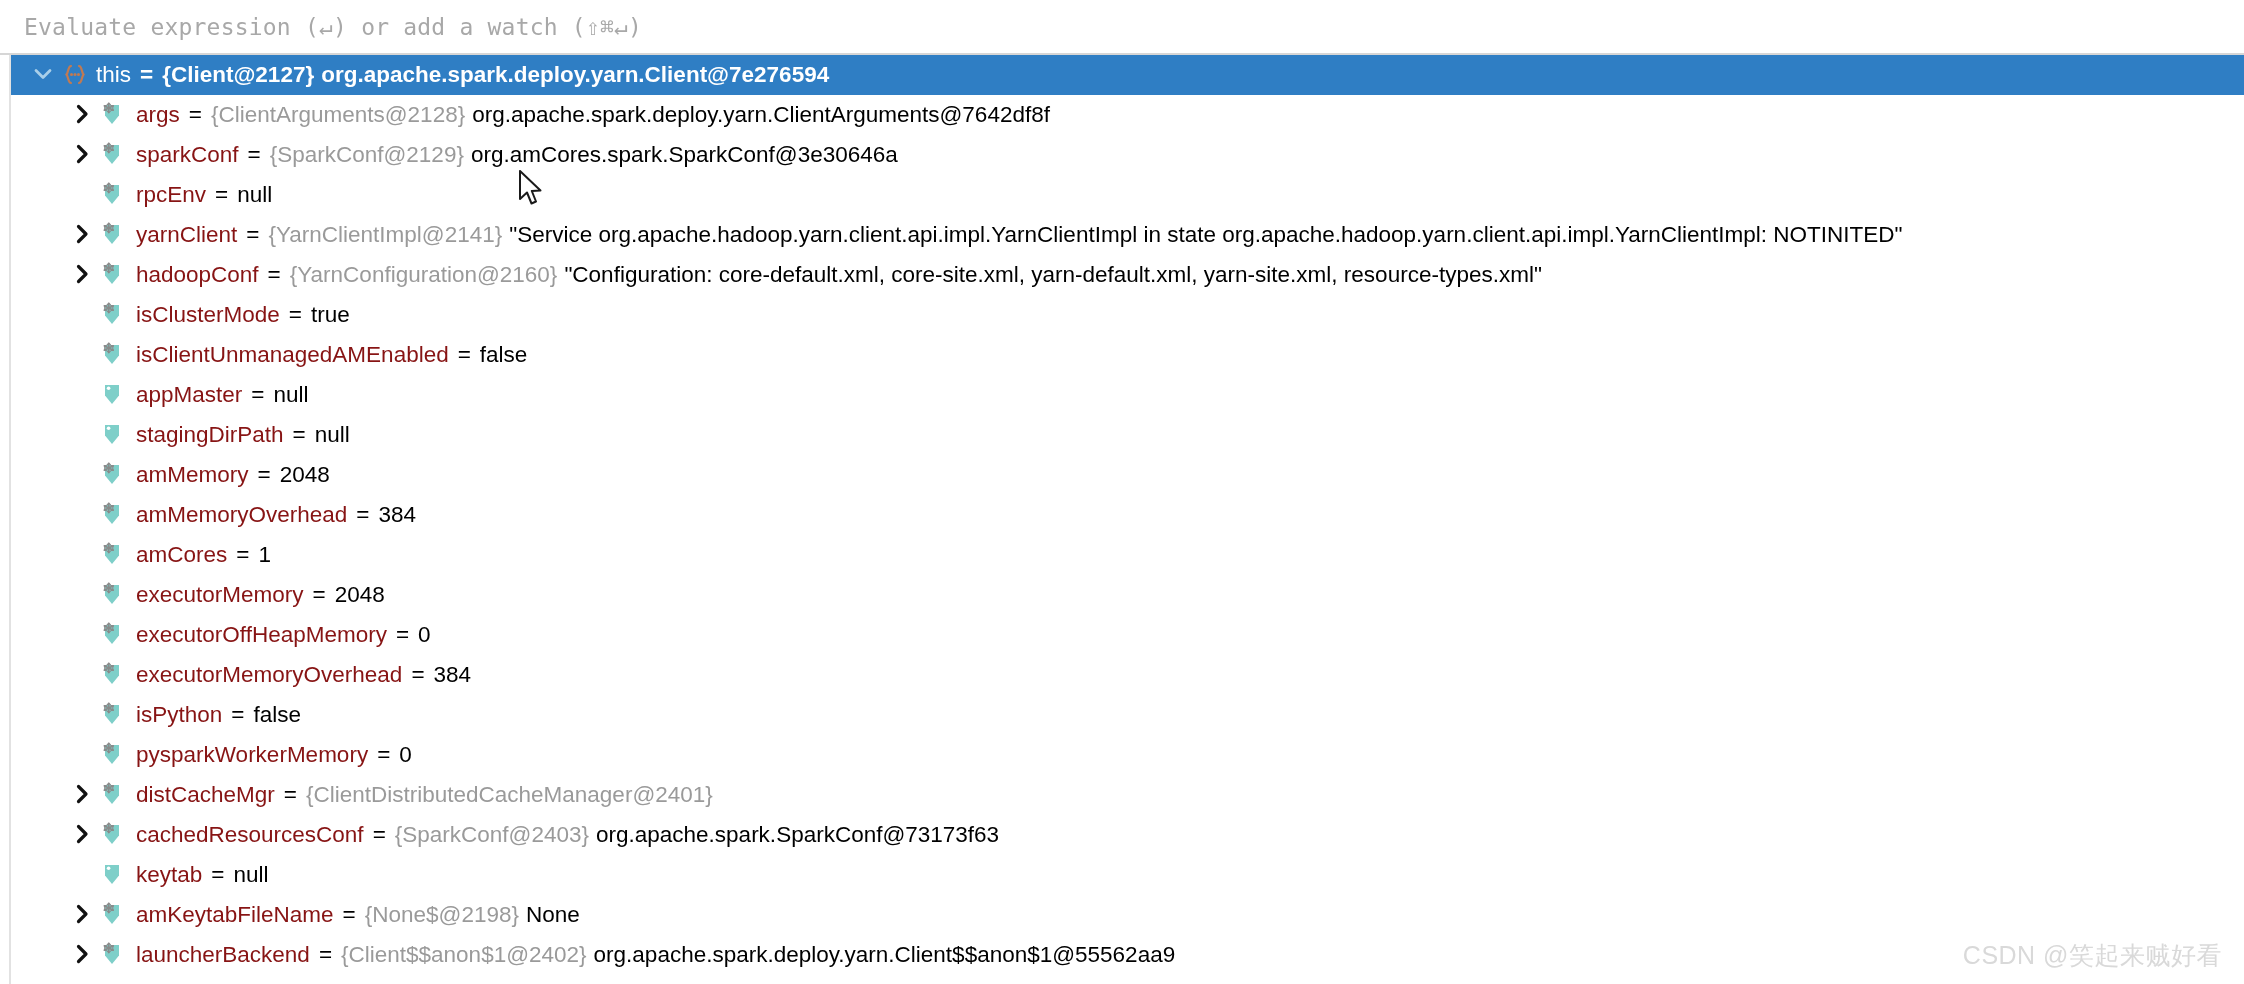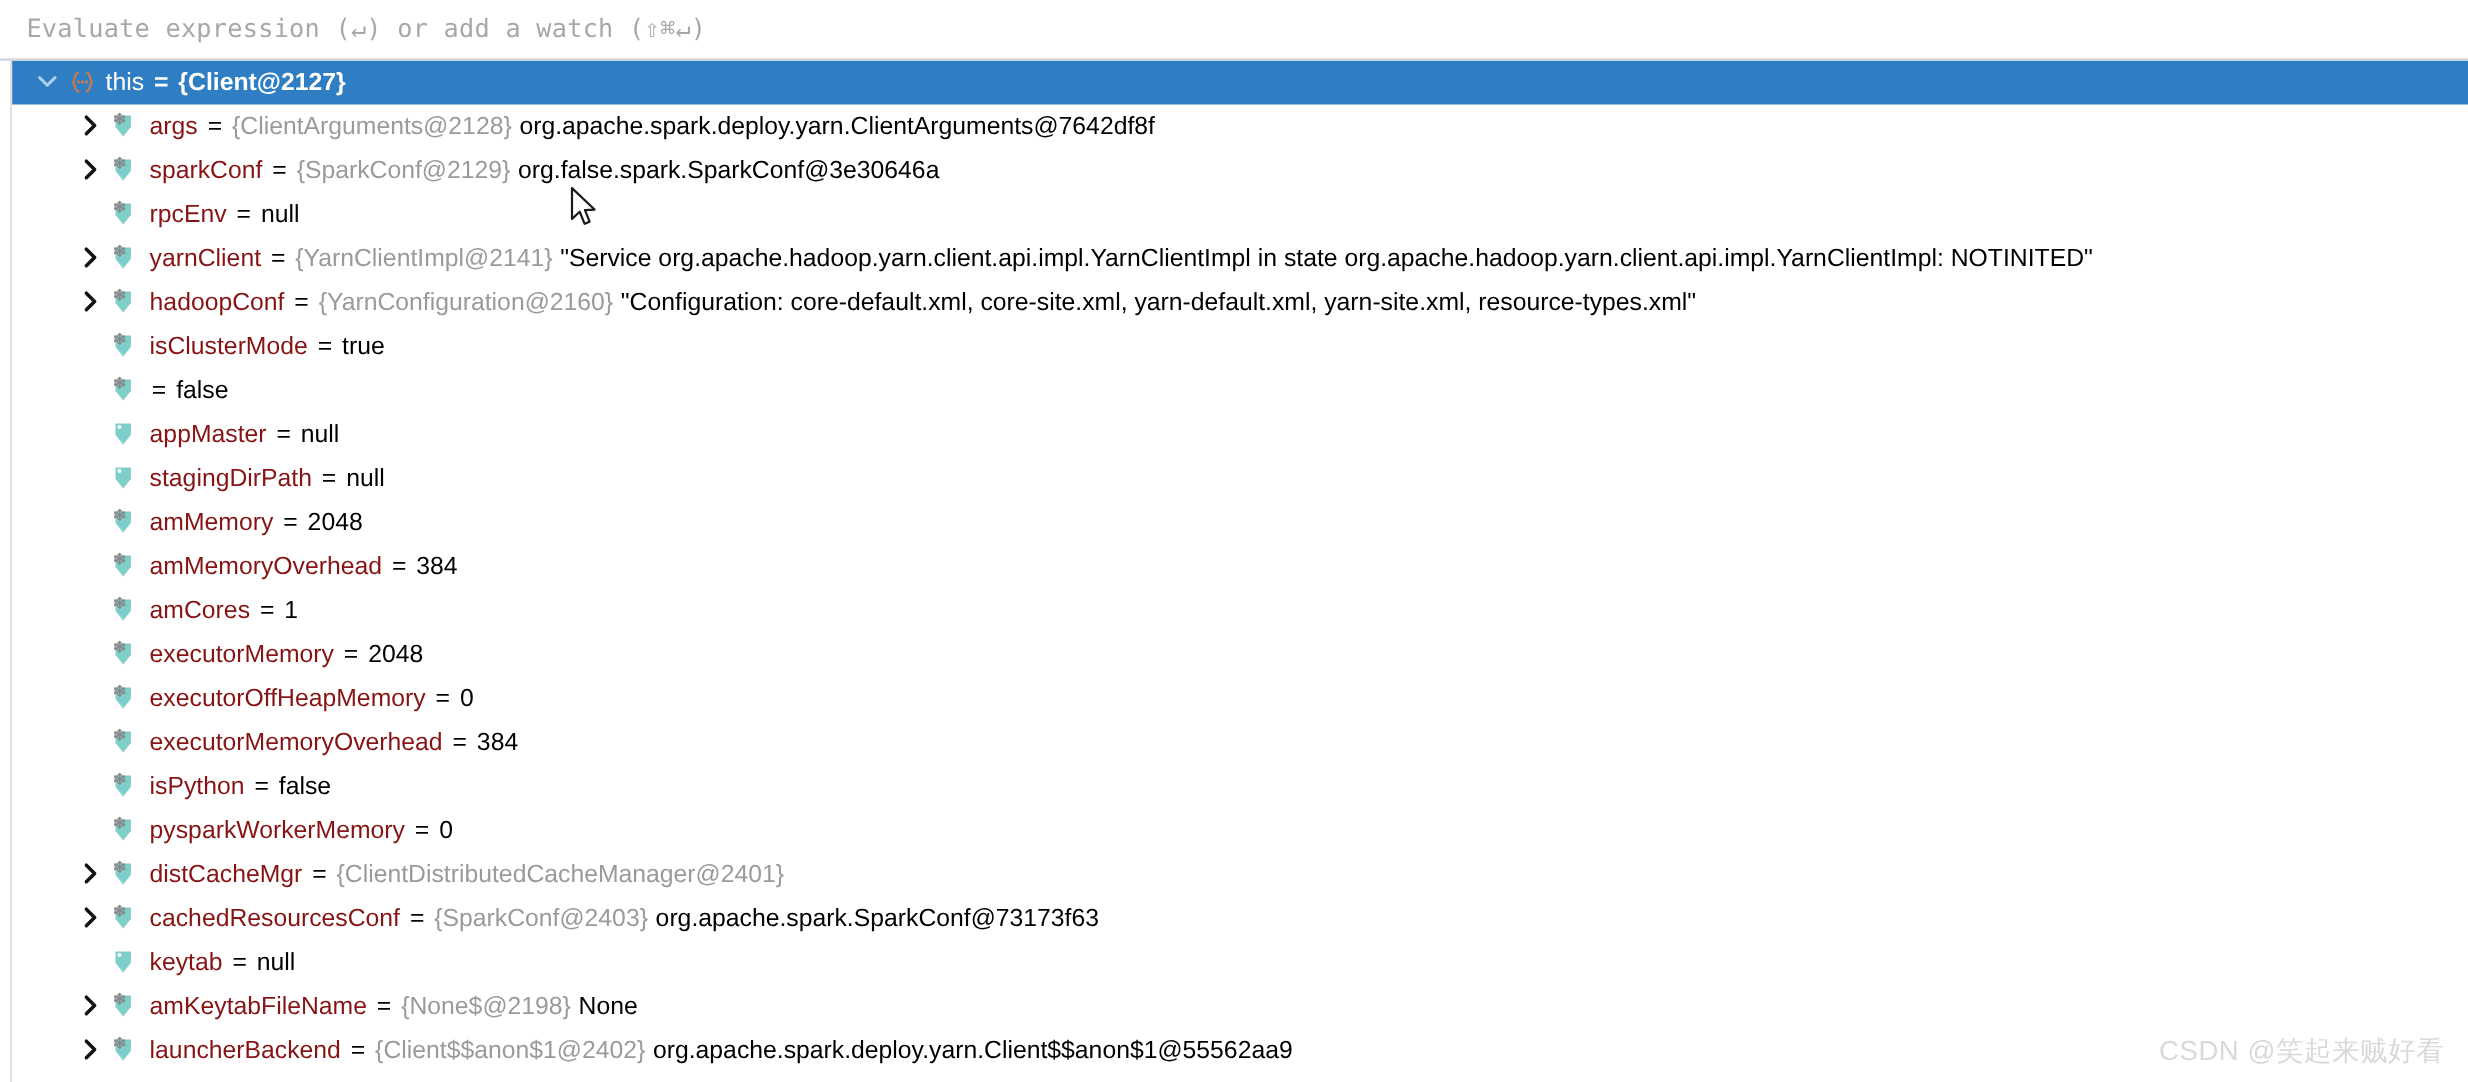--- a/index.html
+++ b/index.html
@@ -197,20 +197,21 @@
               <path d="M18 3 C21 3 20.5 9 22.5 11.5 C20.5 14 21 20 18 20" fill="none" stroke="#c17a52" stroke-width="2.2" stroke-linecap="round"></path>
               <circle cx="10.5" cy="11.5" r="1.5" fill="#c17a52"></circle>
               <circle cx="14" cy="11.5" r="1.5" fill="#c17a52"></circle>
               <circle cx="17.5" cy="11.5" r="1.5" fill="#c17a52"></circle>
             </svg>
           </span>
           <span class="row-text">
             <span class="v-name">this</span>
             <span class="v-eq">=</span>
             <span class="v-type">{Client@2127}</span>
+            <span class="v-val">org.apache.spark.deploy.yarn.Client@7e276594</span>
           </span>
         </div>
         <div class="tree-row indent-1">
           <span class="chev">
             <svg width="18" height="22" viewBox="0 0 18 22">
               <path d="M4.5 3.5 L12 11 L4.5 18.5" fill="none" stroke="#111111" stroke-width="3.2" stroke-linecap="round" stroke-linejoin="round"></path>
             </svg>
           </span>
           <span class="tag-icon">
             <svg width="26" height="26" viewBox="0 0 26 26">
@@ -244,21 +245,21 @@
                 <path d="M6 1 L4.3 2.6 M6 1 L7.7 2.6 M6 11 L4.3 9.4 M6 11 L7.7 9.4" stroke="#8a8a8a" stroke-width="1.35" stroke-linecap="round"></path>
                 <path d="M1.2 3.6 L3.4 3.3 M1.2 3.6 L1.7 5.6 M10.8 8.4 L8.6 8.7 M10.8 8.4 L10.3 6.4" stroke="#8a8a8a" stroke-width="1.25" stroke-linecap="round"></path>
                 <path d="M10.8 3.6 L8.6 3.3 M10.8 3.6 L10.3 5.6 M1.2 8.4 L3.4 8.7 M1.2 8.4 L1.7 6.4" stroke="#8a8a8a" stroke-width="1.25" stroke-linecap="round"></path>
               </g>
             </svg>
           </span>
           <span class="row-text">
             <span class="v-name">sparkConf</span>
             <span class="v-eq">=</span>
             <span class="v-type">{SparkConf@2129}</span>
-            <span class="v-val">org.false.spark.SparkConf@3e30646a</span>
+            <span class="v-val">org.amCores.spark.SparkConf@3e30646a</span>
           </span>
         </div>
         <div class="tree-row indent-1">
           <span class="chev-spacer"></span>
           <span class="tag-icon">
             <svg width="26" height="26" viewBox="0 0 26 26">
               <path d="M5 3 L19 3 L19 13.5 L12 22 L5 13.5 Z" fill="#7ecfc9"></path>
               <g transform="translate(3.2,0.4) scale(0.93)">
                 <path d="M6 1 L6 11 M1.2 3.6 L10.8 8.4 M10.8 3.6 L1.2 8.4" stroke="#8a8a8a" stroke-width="1.6" stroke-linecap="round"></path>
                 <path d="M6 1 L4.3 2.6 M6 1 L7.7 2.6 M6 11 L4.3 9.4 M6 11 L7.7 9.4" stroke="#8a8a8a" stroke-width="1.35" stroke-linecap="round"></path>
@@ -347,20 +348,21 @@
               <path d="M5 3 L19 3 L19 13.5 L12 22 L5 13.5 Z" fill="#7ecfc9"></path>
               <g transform="translate(3.2,0.4) scale(0.93)">
                 <path d="M6 1 L6 11 M1.2 3.6 L10.8 8.4 M10.8 3.6 L1.2 8.4" stroke="#8a8a8a" stroke-width="1.6" stroke-linecap="round"></path>
                 <path d="M6 1 L4.3 2.6 M6 1 L7.7 2.6 M6 11 L4.3 9.4 M6 11 L7.7 9.4" stroke="#8a8a8a" stroke-width="1.35" stroke-linecap="round"></path>
                 <path d="M1.2 3.6 L3.4 3.3 M1.2 3.6 L1.7 5.6 M10.8 8.4 L8.6 8.7 M10.8 8.4 L10.3 6.4" stroke="#8a8a8a" stroke-width="1.25" stroke-linecap="round"></path>
                 <path d="M10.8 3.6 L8.6 3.3 M10.8 3.6 L10.3 5.6 M1.2 8.4 L3.4 8.7 M1.2 8.4 L1.7 6.4" stroke="#8a8a8a" stroke-width="1.25" stroke-linecap="round"></path>
               </g>
             </svg>
           </span>
           <span class="row-text">
+            <span class="v-name">isClientUnmanagedAMEnabled</span>
             <span class="v-eq">=</span>
             <span class="v-val">false</span>
           </span>
         </div>
         <div class="tree-row indent-1">
           <span class="chev-spacer"></span>
           <span class="tag-icon">
             <svg width="26" height="26" viewBox="0 0 26 26">
               <path d="M5 3 L19 3 L19 13.5 L12 22 L5 13.5 Z" fill="#7ecfc9"></path>
               <circle cx="8.6" cy="6.2" r="1.8" fill="#ffffff"></circle>

